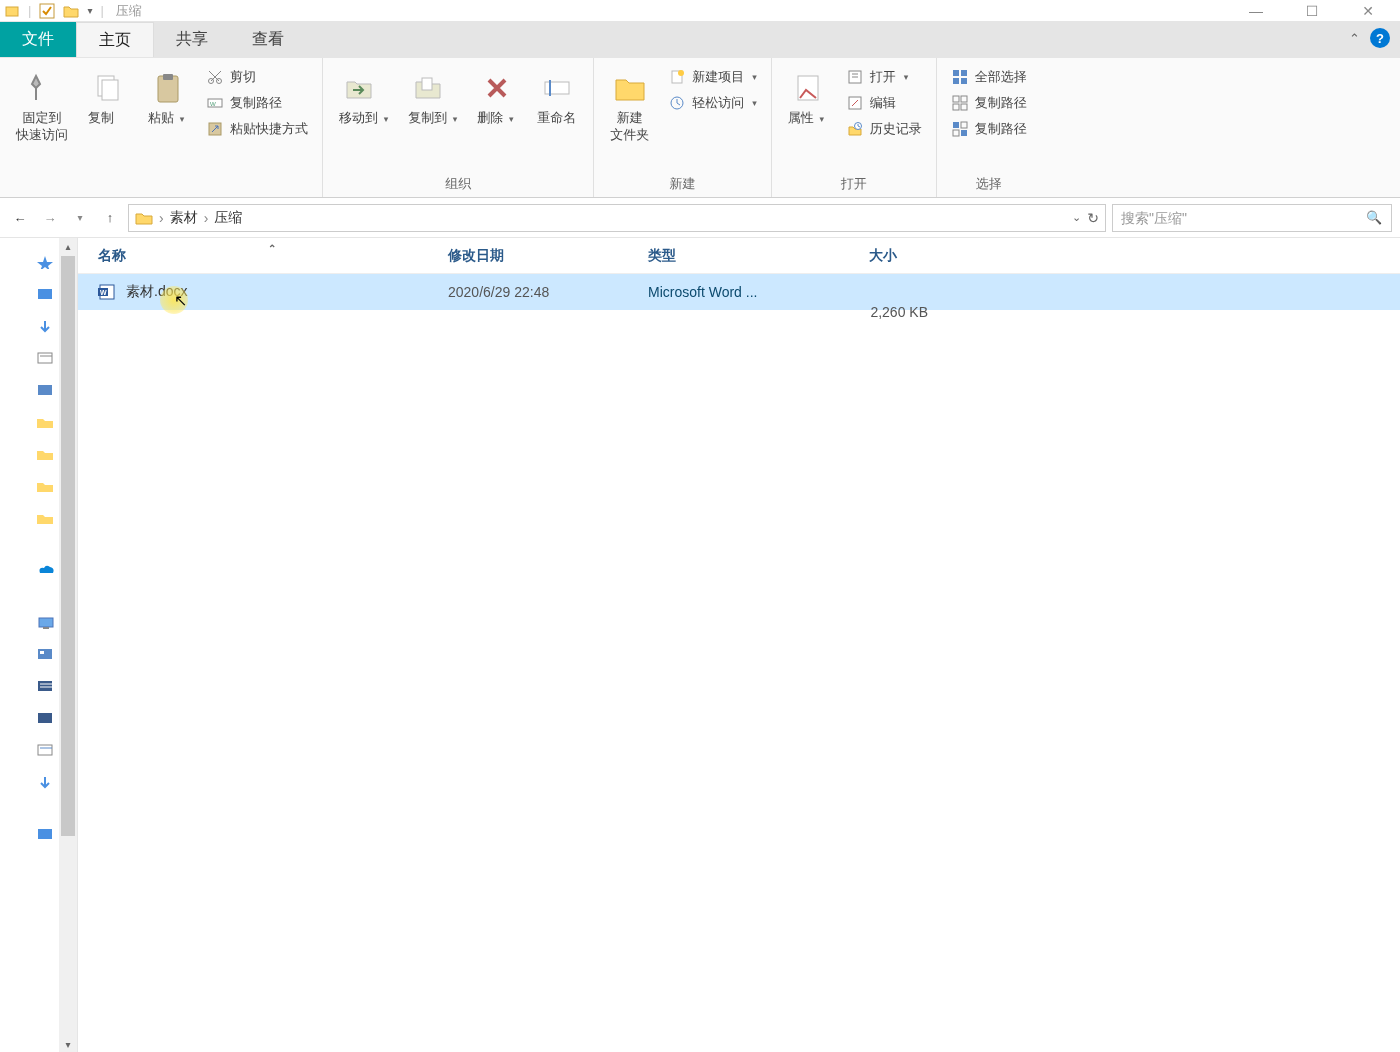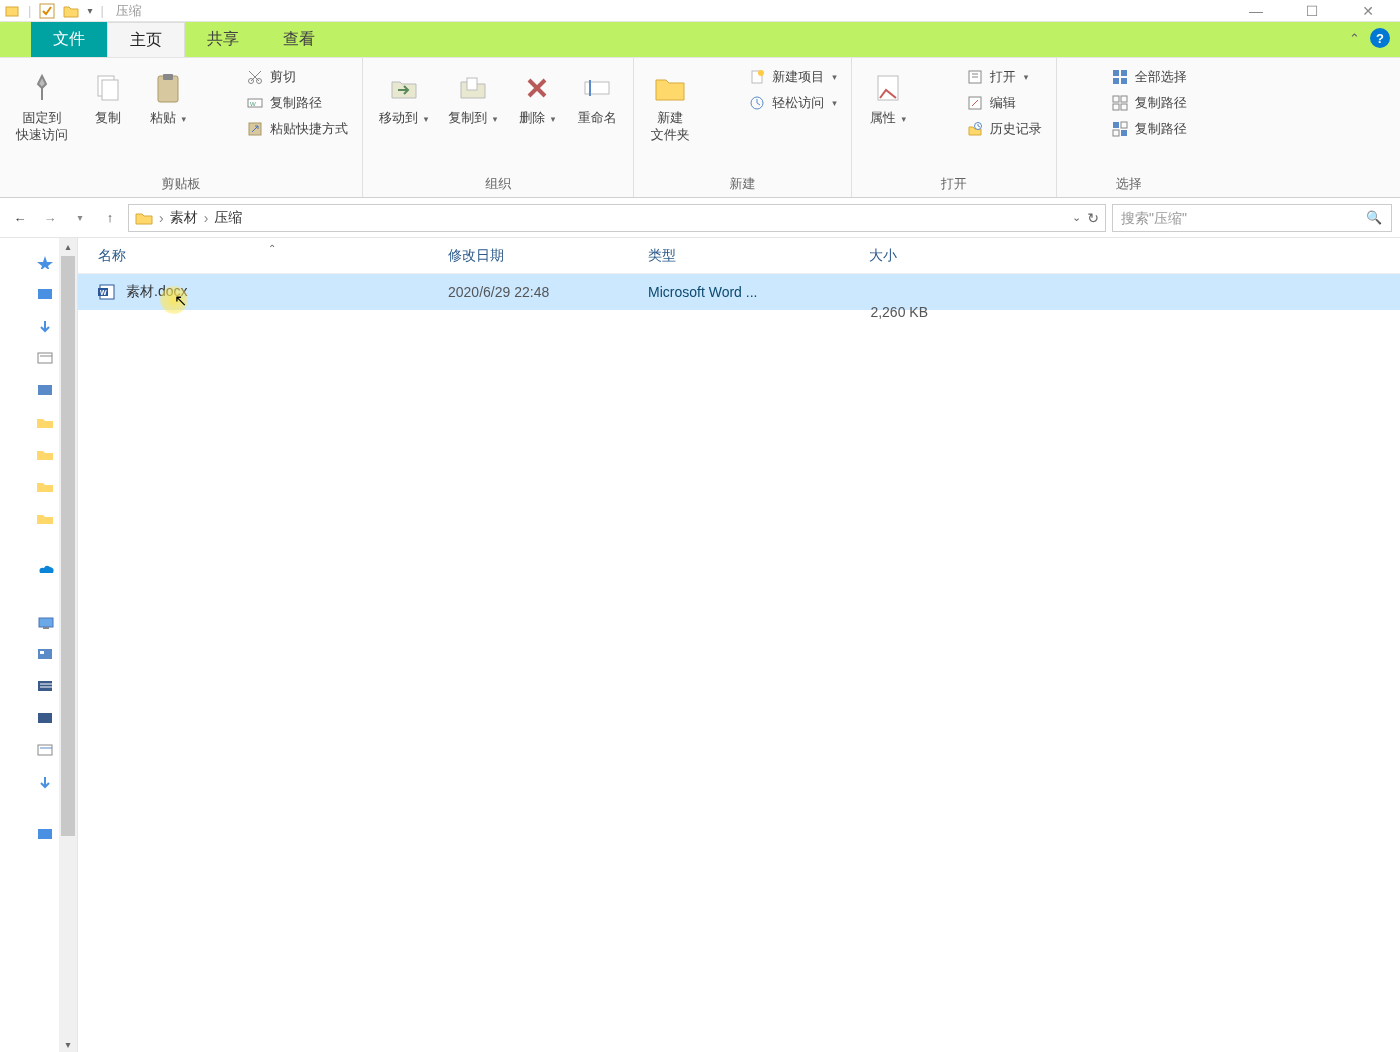--- a/index.html
+++ b/index.html
@@ -7,37 +7,37 @@
 
 
 .title-bar { height: 22px; display: flex; align-items: center; padding: 0 4px; border-bottom: 1px solid #e5e5e5; background: #fff; }
 .title-bar .qat { display: flex; align-items: center; gap: 8px; }
 .qat-icon { width: 16px; height: 16px; display: flex; align-items: center; justify-content: center; }
 .title-bar .title-text { margin-left: 12px; color: #999; font-size: 13px; }
 .title-bar .win-controls { margin-left: auto; display: flex; gap: 24px; padding-right: 12px; }
 .win-btn { width: 32px; height: 20px; display: flex; align-items: center; justify-content: center; color: #888; font-size: 14px; cursor: pointer; }
 
 
-.tabs-row { height: 36px; display: flex; align-items: stretch; background: #bef264; border-bottom: 1px solid #e5e5e5; position: relative; padding-left: 31px; }
+.tabs-row { height: 36px; display: flex; align-items: stretch; background: #e5e5e5; border-bottom: 1px solid #e5e5e5; position: relative; }
 .tab { padding: 0 22px; display: flex; align-items: center; font-size: 16px; color: #444; cursor: pointer; }
 .tab.file { background: #00a2a2; color: #fff; }
 .tab.active { background: #f5f5f5; border: 1px solid #ddd; border-bottom: none; color: #222; }
 .tabs-right { position: absolute; right: 10px; top: 6px; display: flex; gap: 10px; align-items: center; }
 .help-circle { width: 20px; height: 20px; border-radius: 50%; background: #0078d4; color: #fff; display: flex; align-items: center; justify-content: center; font-size: 13px; font-weight: bold; }
 
 
 .ribbon { height: 140px; display: flex; background: #fafafa; border-bottom: 1px solid #d0d0d0; }
 .ribbon-group { display: flex; flex-direction: column; border-right: 1px solid #e0e0e0; padding: 6px 10px 2px 10px; }
 .ribbon-group-body { flex: 1; display: flex; align-items: flex-start; gap: 8px; }
 .ribbon-group-label { text-align: center; font-size: 13px; color: #666; padding: 2px 0; }
-.rib-big { display: flex; flex-direction: column; align-items: center; justify-content: flex-start; padding: 4px 6px; cursor: pointer; min-width: 48px; }
+.rib-big { display: flex; flex-direction: column; align-items: flex-start; justify-content: flex-start; padding: 4px 6px; cursor: pointer; min-width: 48px; }
 .rib-big .icon-box { width: 40px; height: 40px; display: flex; align-items: center; justify-content: center; }
 .rib-big .lbl { font-size: 13px; color: #444; text-align: center; line-height: 1.3; margin-top: 2px; }
 .rib-small-col { display: flex; flex-direction: column; gap: 4px; padding-top: 2px; }
-.rib-small { display: flex; align-items: center; gap: 6px; font-size: 13px; color: #444; padding: 2px 4px; cursor: pointer; white-space: nowrap; margin-left: 40px; }
+.rib-small { display: flex; align-items: center; gap: 6px; font-size: 13px; color: #444; padding: 2px 4px; cursor: pointer; white-space: nowrap; }
 .rib-small .sicon { width: 18px; height: 18px; display: flex; align-items: center; justify-content: center; }
 .rib-drop { font-size: 9px; color: #666; margin-left: 2px; }
 
 
 .nav-bar { height: 40px; display: flex; align-items: center; padding: 0 8px; border-bottom: 1px solid #e5e5e5; gap: 6px; }
 .nav-btn { width: 24px; height: 24px; display: flex; align-items: center; justify-content: center; color: #888; cursor: pointer; }
 .nav-btn.enabled { color: #333; }
 .breadcrumb { flex: 1; height: 28px; border: 1px solid #ccc; display: flex; align-items: center; padding: 0 6px; gap: 4px; font-size: 14px; color: #333; }
 .crumb-sep { color: #888; padding: 0 2px; }
 .bc-drop { margin-left: auto; display: flex; align-items: center; gap: 6px; color: #666; }
@@ -51,21 +51,21 @@
 .sidebar { width: 78px; border-right: 1px solid #e5e5e5; padding-top: 8px; position: relative; background: #fff; }
 .sidebar-scroll { position: absolute; right: 0; top: 0; bottom: 0; width: 18px; background: #f0f0f0; }
 .sidebar-scroll .thumb { position: absolute; top: 18px; left: 2px; right: 2px; height: 580px; background: #c8c8c8; border-radius: 0; }
 .sidebar-scroll .arrow-up, .sidebar-scroll .arrow-down { position: absolute; left: 0; right: 0; height: 16px; display: flex; align-items: center; justify-content: center; font-size: 10px; color: #666; }
 .sidebar-scroll .arrow-up { top: 0; }
 .sidebar-scroll .arrow-down { bottom: 0; }
 .side-item { height: 32px; display: flex; align-items: center; padding-left: 36px; cursor: pointer; }
 .side-icon { width: 18px; height: 14px; }
 
 .content { flex: 1; }
-.col-headers { height: 36px; display: flex; align-items: center; border-bottom: 1px solid #eee; color: #2b5a8a; font-size: 14px; }
+.col-headers { height: 36px; display: flex; align-items: center; border-bottom: 1px solid #eee; color: #2b5a8a; font-size: 14px; font-weight: bold; }
 .col-name { width: 370px; padding-left: 20px; position: relative; }
 .col-date { width: 200px; }
 .col-type { width: 180px; }
 .col-size { width: 110px; text-align: center; }
 .sort-ind { position: absolute; top: -4px; left: 190px; font-size: 10px; color: #666; }
 
 .file-row { height: 36px; display: flex; align-items: center; font-size: 14px; color: #333; }
 .file-row.selected { background: #cce8ff; }
 .fr-name { width: 370px; padding-left: 20px; display: flex; align-items: center; gap: 10px; position: relative; }
 .fr-date { width: 200px; color: #555; }
@@ -176,21 +176,20 @@
           <span class="sicon">
               <svg width="16" height="16">
                 <rect x="2" y="2" width="12" height="12" fill="#d8c8a0" stroke="#aa9966"></rect>
                 <path d="M5 11 L11 5 M8 5 L11 5 L11 8" stroke="#4a72b8" fill="none"></path>
               </svg>
             </span>
           <span>粘贴快捷方式</span>
         </div>
       </div>
     </div>
-    <div class="ribbon-group-label">剪贴板</div>
   </div>
 
   <div class="ribbon-group">
     <div class="ribbon-group-body">
       <div class="rib-big">
         <div class="icon-box">
             <svg width="32" height="32">
               <path d="M4 10 L12 10 L14 12 L28 12 L28 26 L4 26 Z" fill="#e8e8d0" stroke="#bbb"></path>
               <path d="M10 18 L20 18 M16 14 L20 18 L16 22" stroke="#5a8a5a" fill="none" stroke-width="2"></path>
             </svg>

